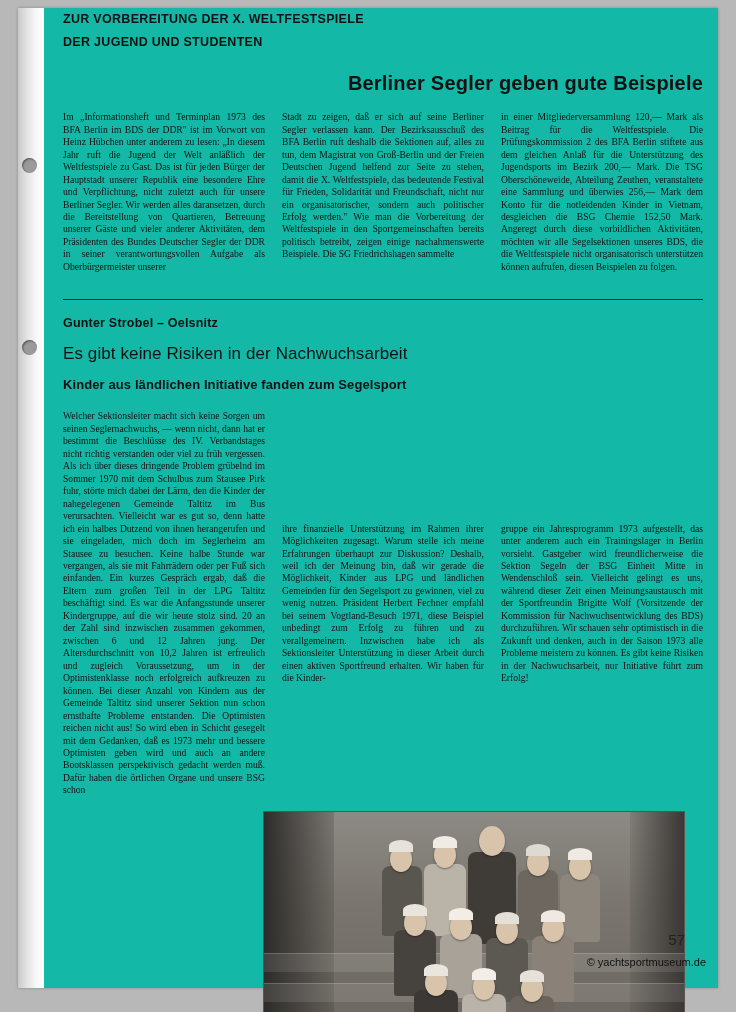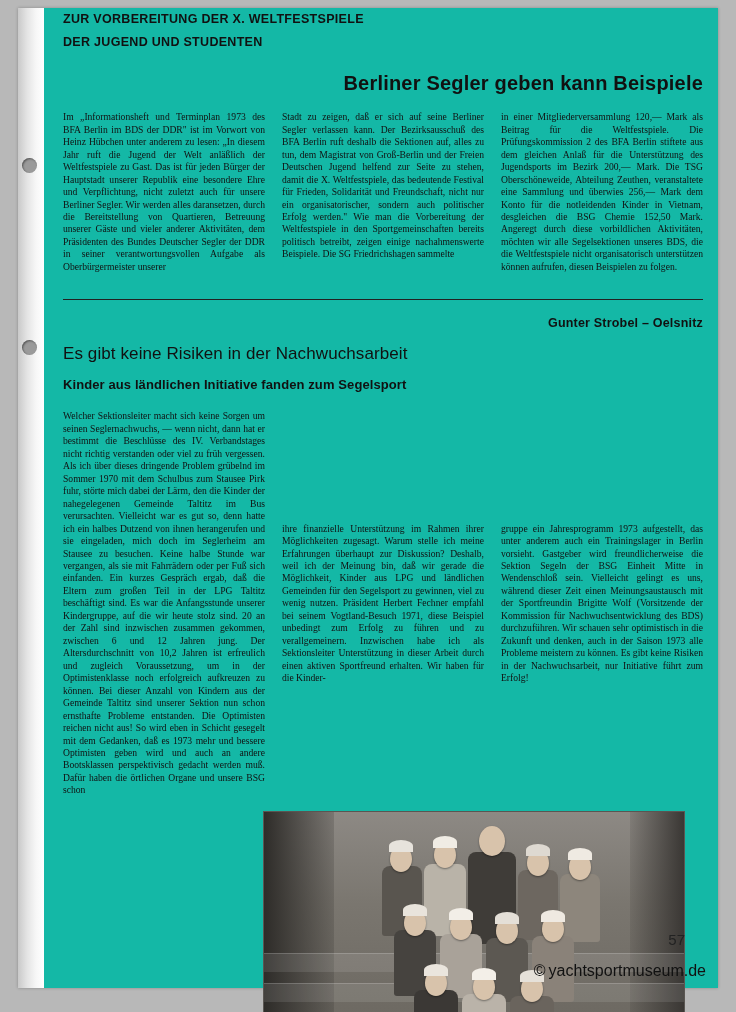--- a/index.html
+++ b/index.html
@@ -93,21 +93,20 @@
     margin: 26px 0 0 0;
   }
 
   .byline {
     font-family: "Liberation Sans", sans-serif;
     font-weight: bold;
     font-size: 12.5px;
     color: #111;
     margin-top: 16px;
     letter-spacing: 0.2px;
-    text-align: right;
   }
 
   .headline-2 {
     font-family: "Liberation Sans", sans-serif;
     font-weight: normal;
     font-size: 17px;
     color: #111;
     margin-top: 14px;
     letter-spacing: 0.1px;
   }
@@ -178,23 +177,23 @@
     right: 18px;
     bottom: 40px;
     font-family: "Liberation Sans", sans-serif;
     font-size: 15px;
     color: #222;
   }
 
   .watermark {
     position: absolute;
     right: 12px;
-    bottom: 8px;
-    font-family: "Liberation Sans", sans-serif;
-    font-size: 16px;
+    bottom: 20px;
+    font-family: "Liberation Sans", sans-serif;
+    font-size: 11px;
     color: #111;
   }
   .watermark .c {
     display: inline-block;
     margin-right: 3px;
   }
 </style>
 </head>
 <body>
 
@@ -205,21 +204,21 @@
     <div class="punch p2"></div>
   </div>
 
   <div class="content">
 
     <div class="kicker">
       <span class="l1">ZUR VORBEREITUNG DER X. WELTFESTSPIELE</span>
       <span class="l2">DER JUGEND UND STUDENTEN</span>
     </div>
 
-    <div class="headline-main">Berliner Segler geben kann Beispiele</div>
+    <div class="headline-main">Berliner Segler geben gute Beispiele</div>
 
     <div class="cols3">
       <div class="col">Im „Informationsheft und Terminplan 1973 des BFA Berlin im BDS der DDR" ist im Vorwort von Heinz Hübchen unter anderem zu lesen: „In diesem Jahr ruft die Jugend der Welt anläßlich der Weltfestspiele zu Gast. Das ist für jeden Bürger der Hauptstadt unserer Republik eine besondere Ehre und Verpflichtung, nicht zuletzt auch für unsere Berliner Segler. Wir werden alles daransetzen, durch die Bereitstellung von Quartieren, Betreuung unserer Gäste und vieler anderer Aktivitäten, dem Präsidenten des Bundes Deutscher Segler der DDR in seiner verantwortungsvollen Aufgabe als Oberbürgermeister unserer</div>
       <div class="col">Stadt zu zeigen, daß er sich auf seine Berliner Segler verlassen kann. Der Bezirksausschuß des BFA Berlin ruft deshalb die Sektionen auf, alles zu tun, dem Magistrat von Groß-Berlin und der Freien Deutschen Jugend helfend zur Seite zu stehen, damit die X. Weltfestspiele, das bedeutende Festival für Frieden, Solidarität und Freundschaft, nicht nur ein organisatorischer, sondern auch politischer Erfolg werden."
 
 Wie man die Vorbereitung der Weltfestspiele in den Sportgemeinschaften bereits politisch betreibt, zeigen einige nachahmenswerte Beispiele. Die SG Friedrichshagen sammelte</div>
       <div class="col">in einer Mitgliederversammlung 120,— Mark als Beitrag für die Weltfestspiele. Die Prüfungskommission 2 des BFA Berlin stiftete aus dem gleichen Anlaß für die Unterstützung des Jugendsports im Bezirk 200,— Mark. Die TSG Oberschöneweide, Abteilung Zeuthen, veranstaltete eine Sammlung und überwies 256,— Mark dem Konto für die notleidenden Kinder in Vietnam, desgleichen die BSG Chemie 152,50 Mark.
 
 Angeregt durch diese vorbildlichen Aktivitäten, möchten wir alle Segelsektionen unseres BDS, die die Weltfestspiele nicht organisatorisch unterstützen können aufrufen, diesen Beispielen zu folgen.</div>
     </div>

